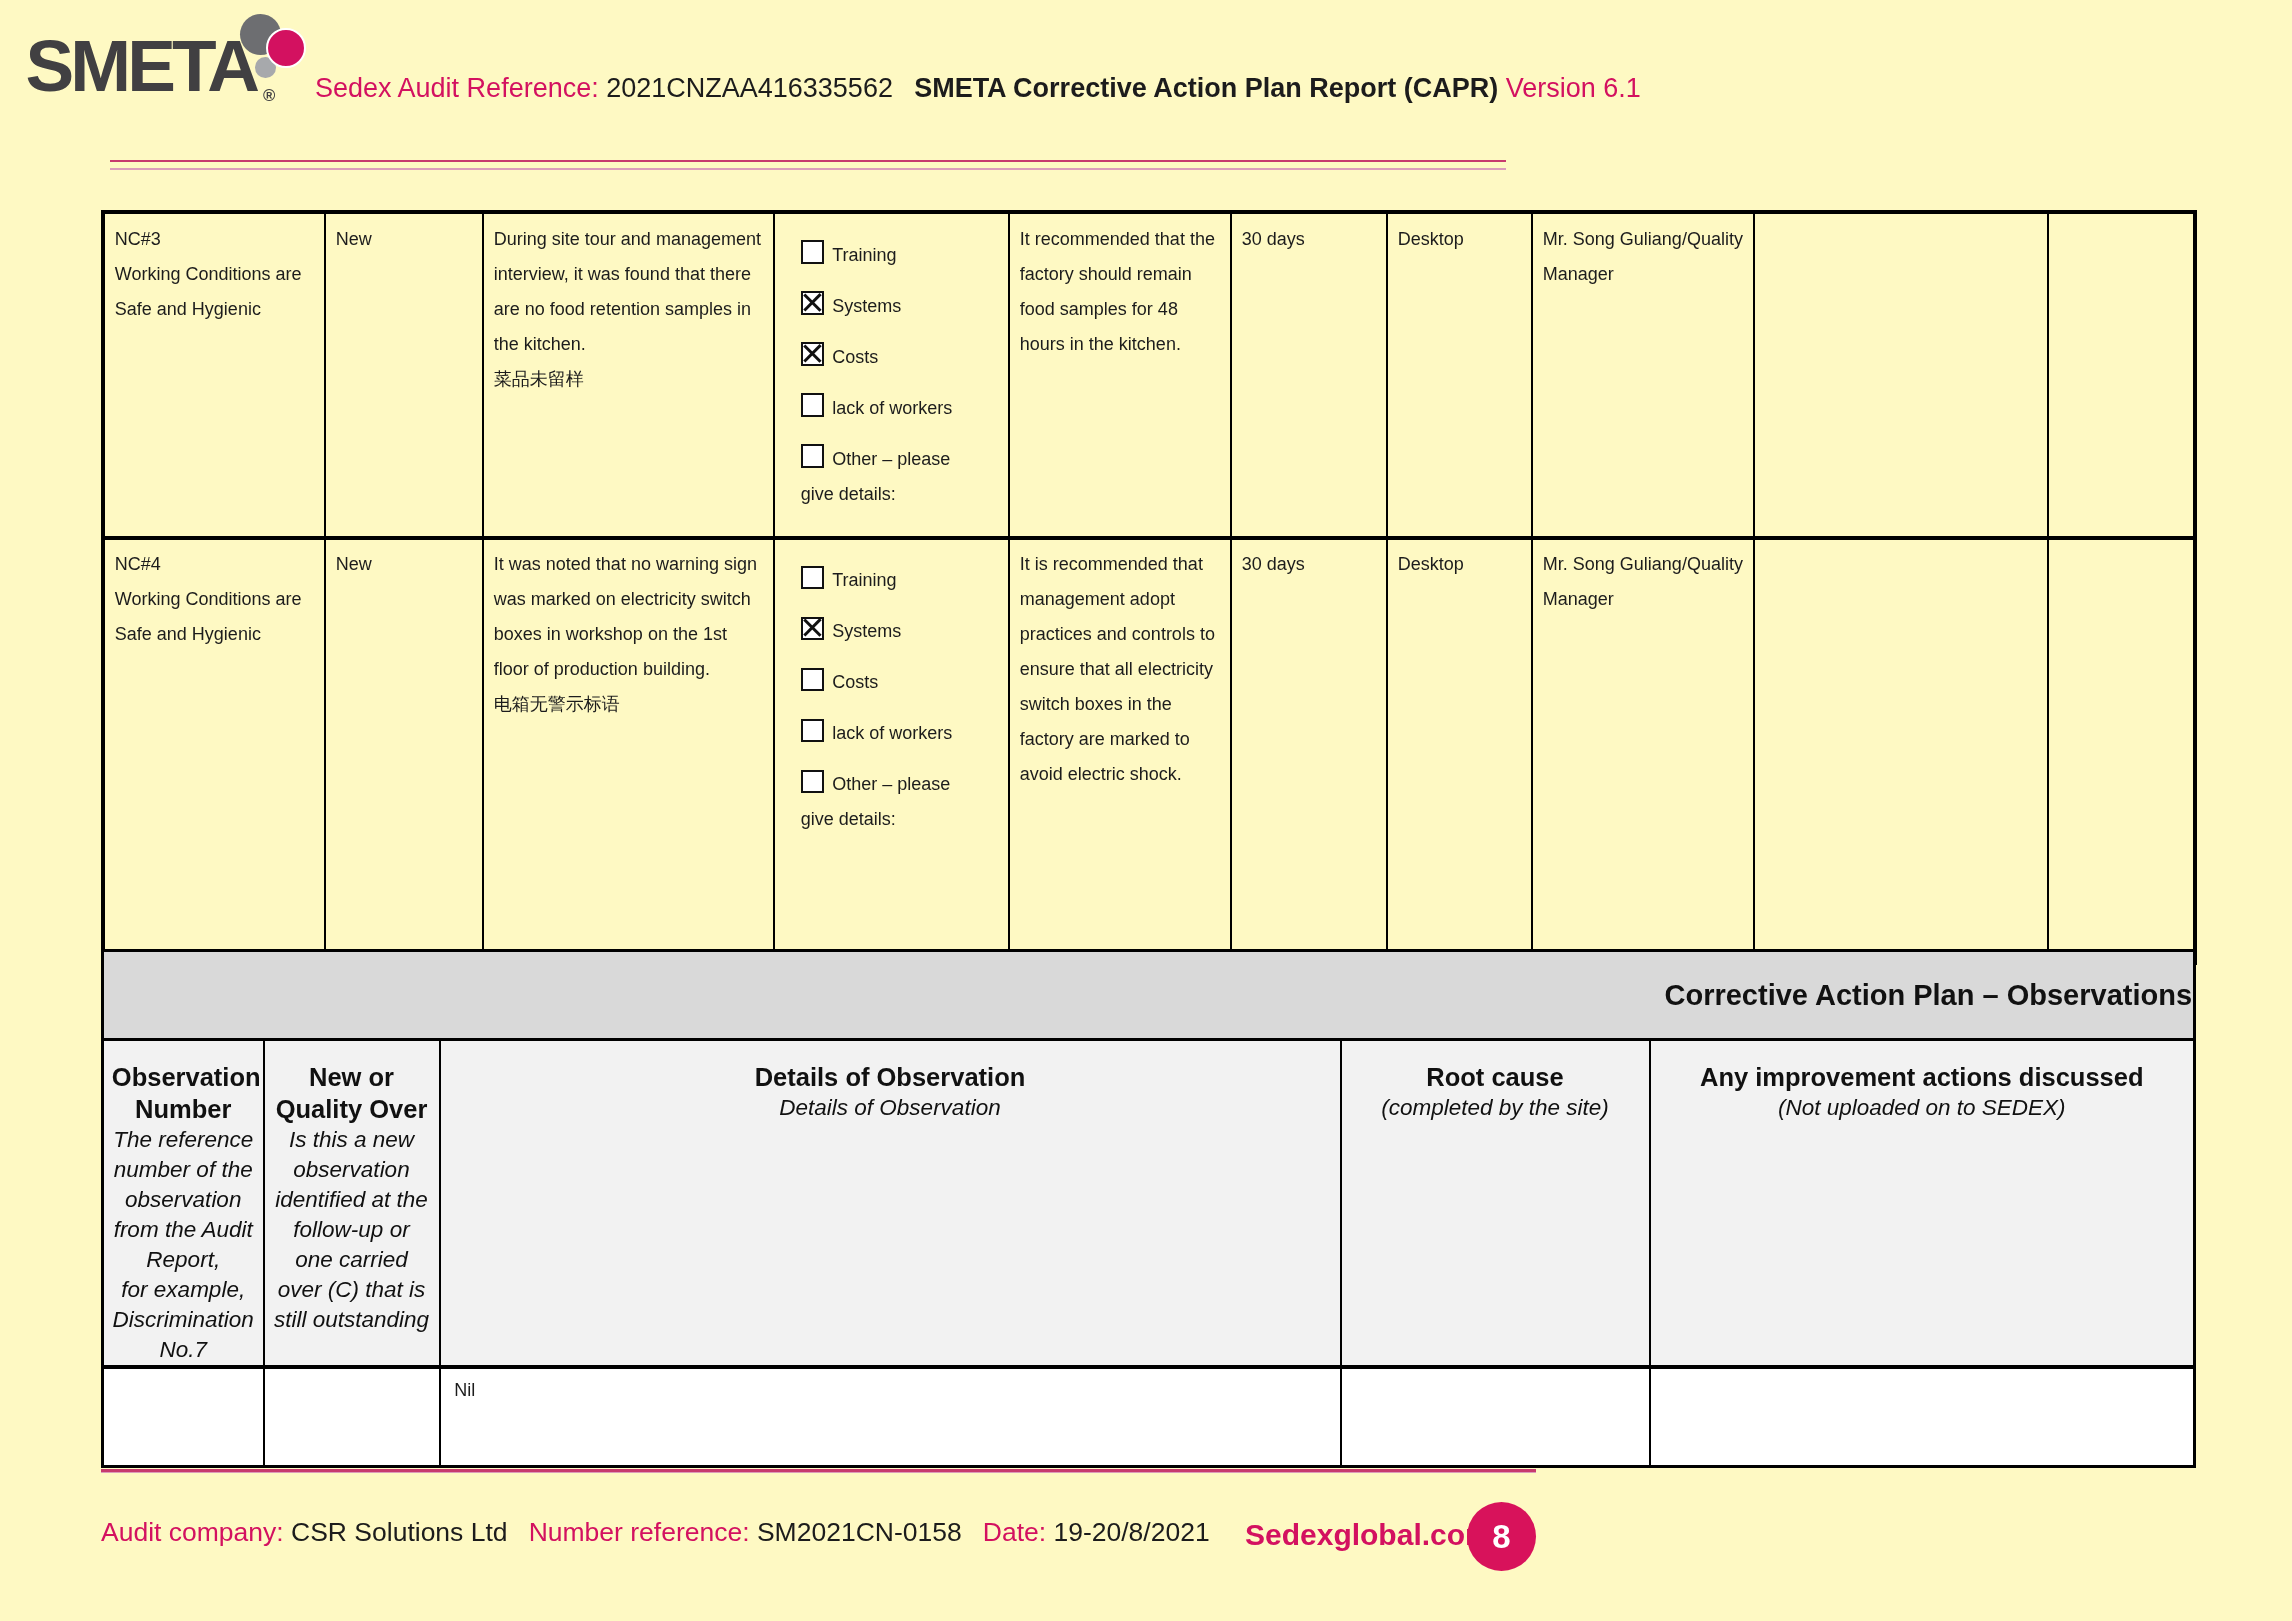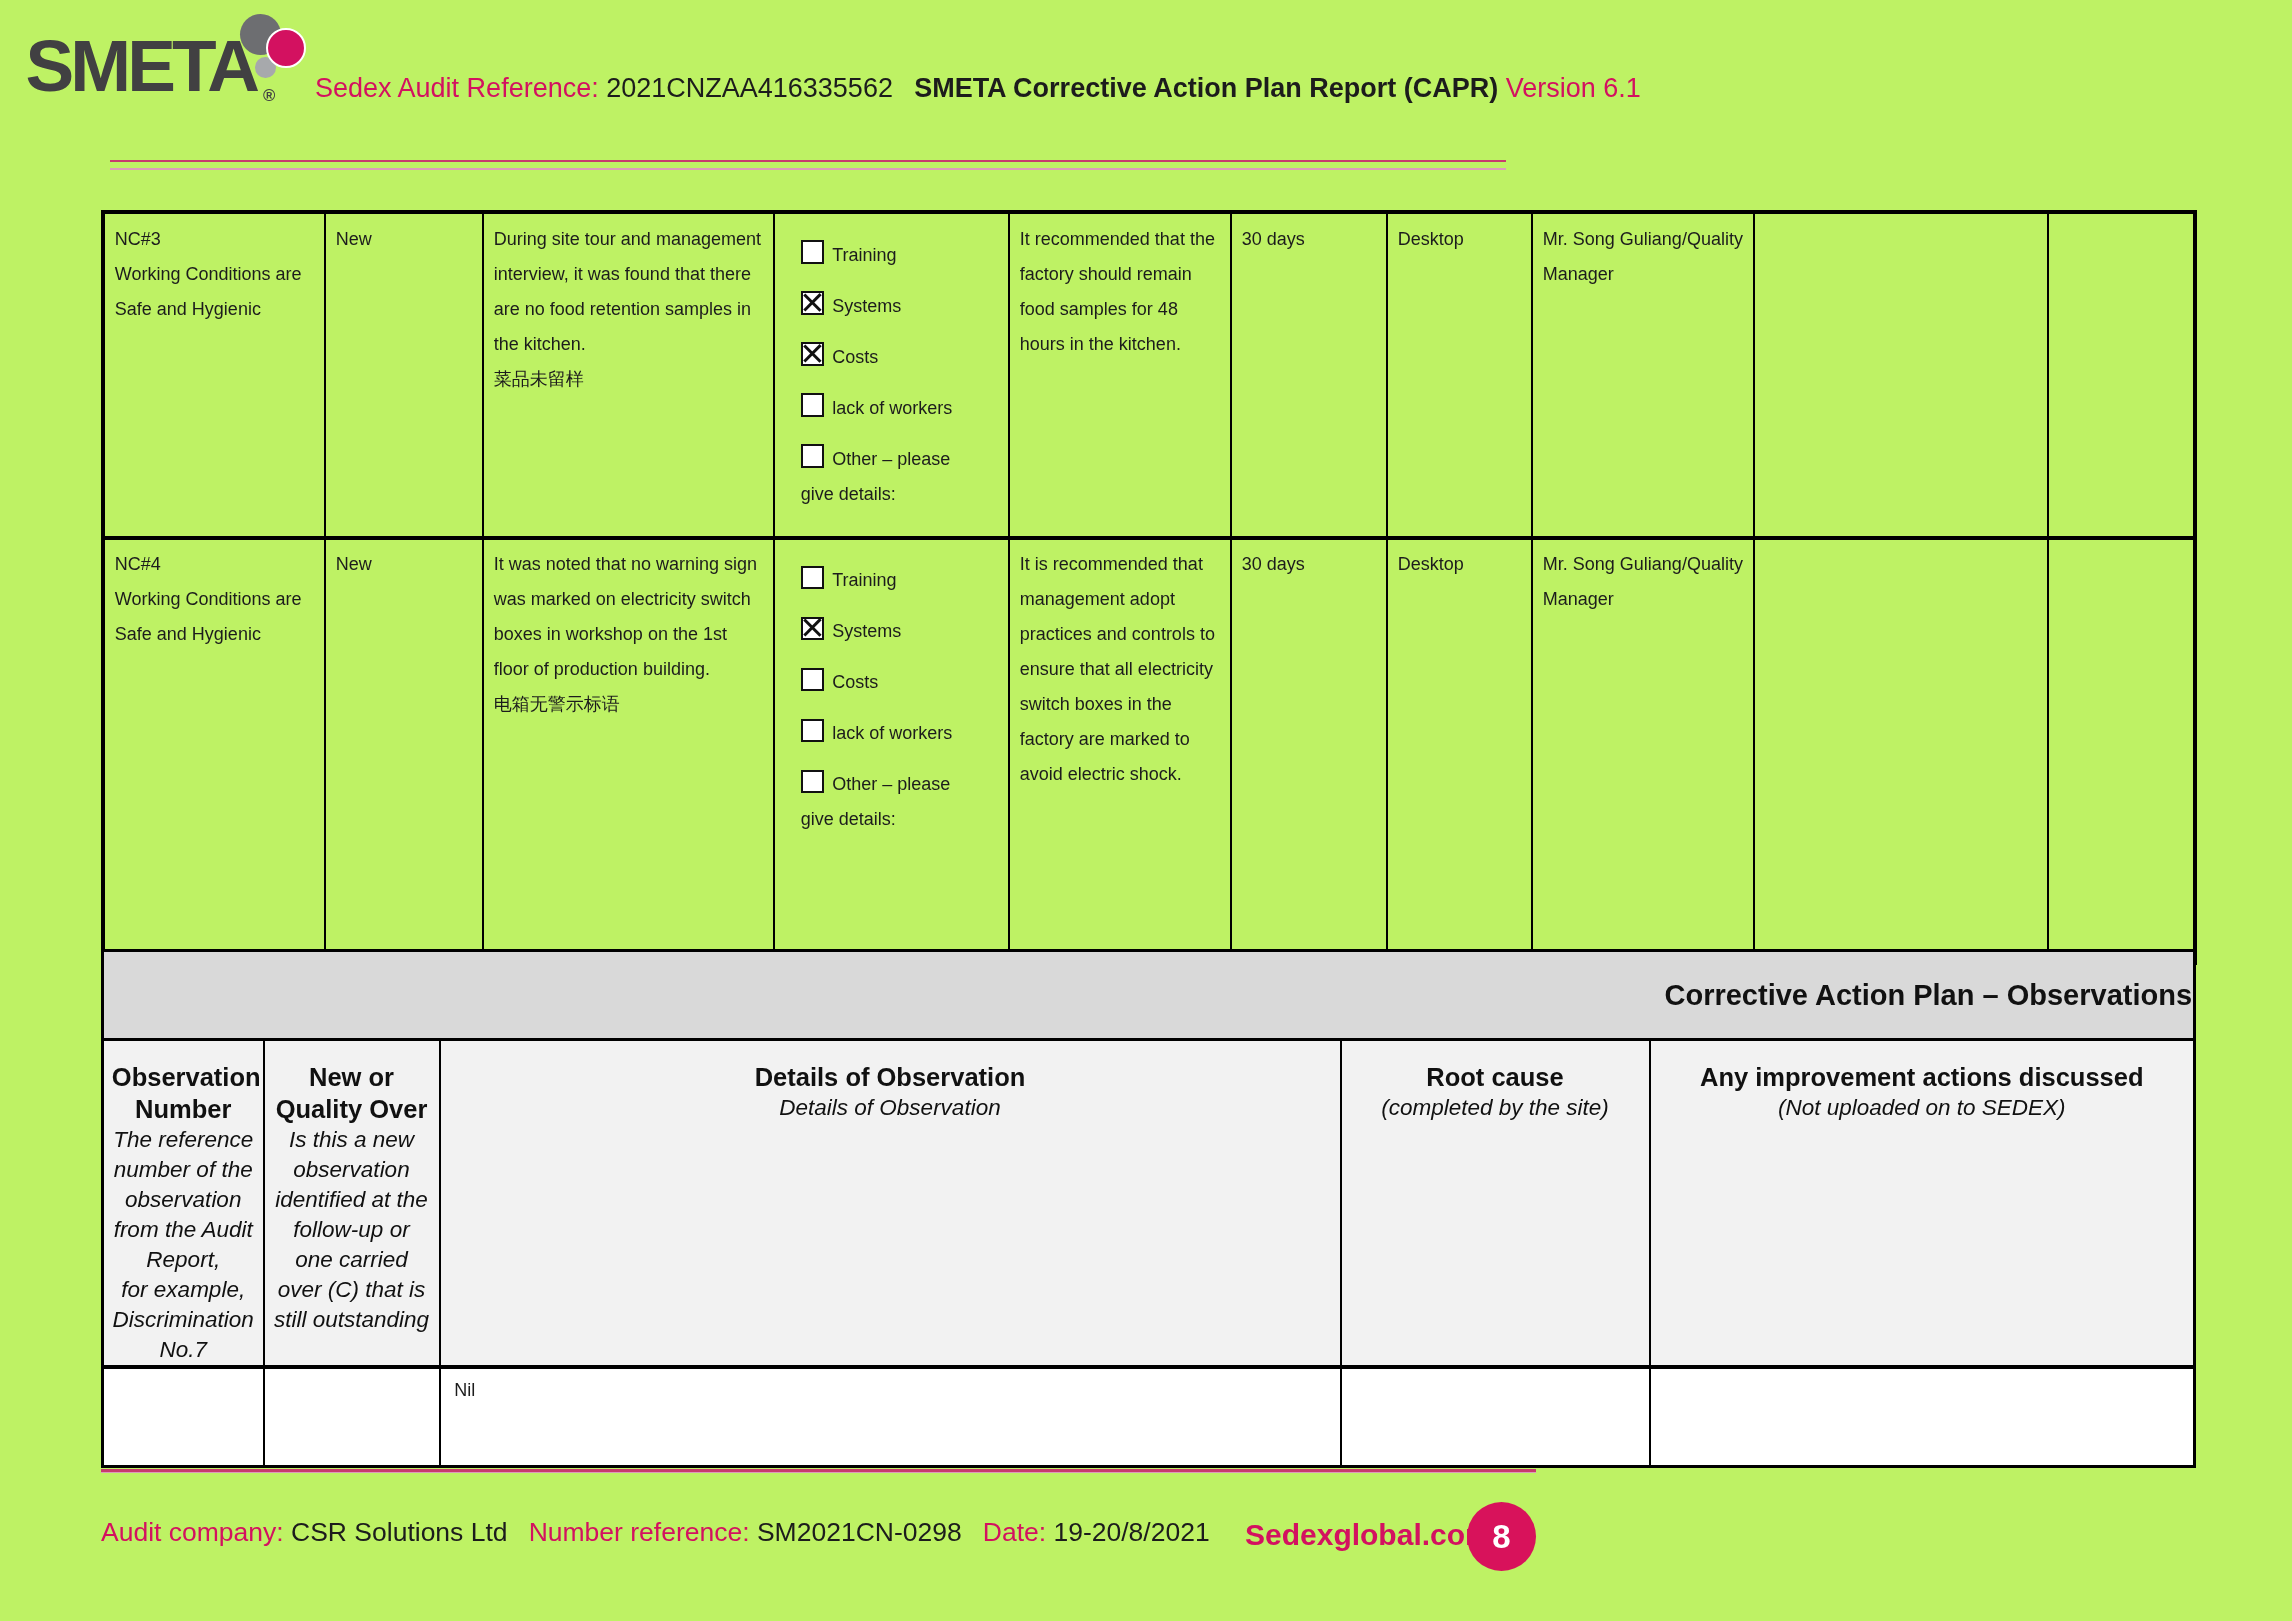--- a/index.html
+++ b/index.html
@@ -1,16 +1,16 @@
 <!DOCTYPE html>
 <html><head>
 <meta charset="utf-8">
 <style>
   html,body{margin:0;padding:0;background:#e8e8e8}
-  .page{position:relative;width:2293px;height:1621px;background:#bef264;
+  .page{position:relative;width:2293px;height:1621px;background:#fef9c3;
         font-family:"Liberation Sans",sans-serif;color:#1c1c1c;overflow:hidden}
 
   
   .logo-text{position:absolute;left:25.5px;top:23.5px;font-size:73px;font-weight:bold;
              color:#414042;letter-spacing:-3.9px}
   .reg-mark{position:absolute;left:263px;top:86px;font-size:16.7px;color:#414042;font-weight:bold}
   .dot{position:absolute;border-radius:50%}
   .dot-dark{left:240px;top:13.7px;width:41px;height:41px;background:#6d6e71}
   .dot-light{left:255px;top:57px;width:20.6px;height:20.6px;background:#a7a9ac}
   .dot-pink{left:266px;top:28px;width:36px;height:36px;background:#d31160;border:2.9px solid #fff}
@@ -232,21 +232,21 @@
       <td></td>
     </tr>
   </tbody>
     </table>
 
   <div class="rule-bottom"></div>
   <div class="footer-line">
     <span class="pink">Audit company:</span>
     <span>CSR Solutions Ltd</span>
     <span class="pink gap-l">Number reference:</span>
-    <span>SM2021CN-0298</span>
+    <span>SM2021CN-0158</span>
     <span class="pink gap-l">Date:</span>
     <span>19-20/8/2021</span>
   </div>
   <div class="footer-site">Sedexglobal.com</div>
   <div class="page-badge">8</div>
 
 </div>
 
 
 </body></html>

